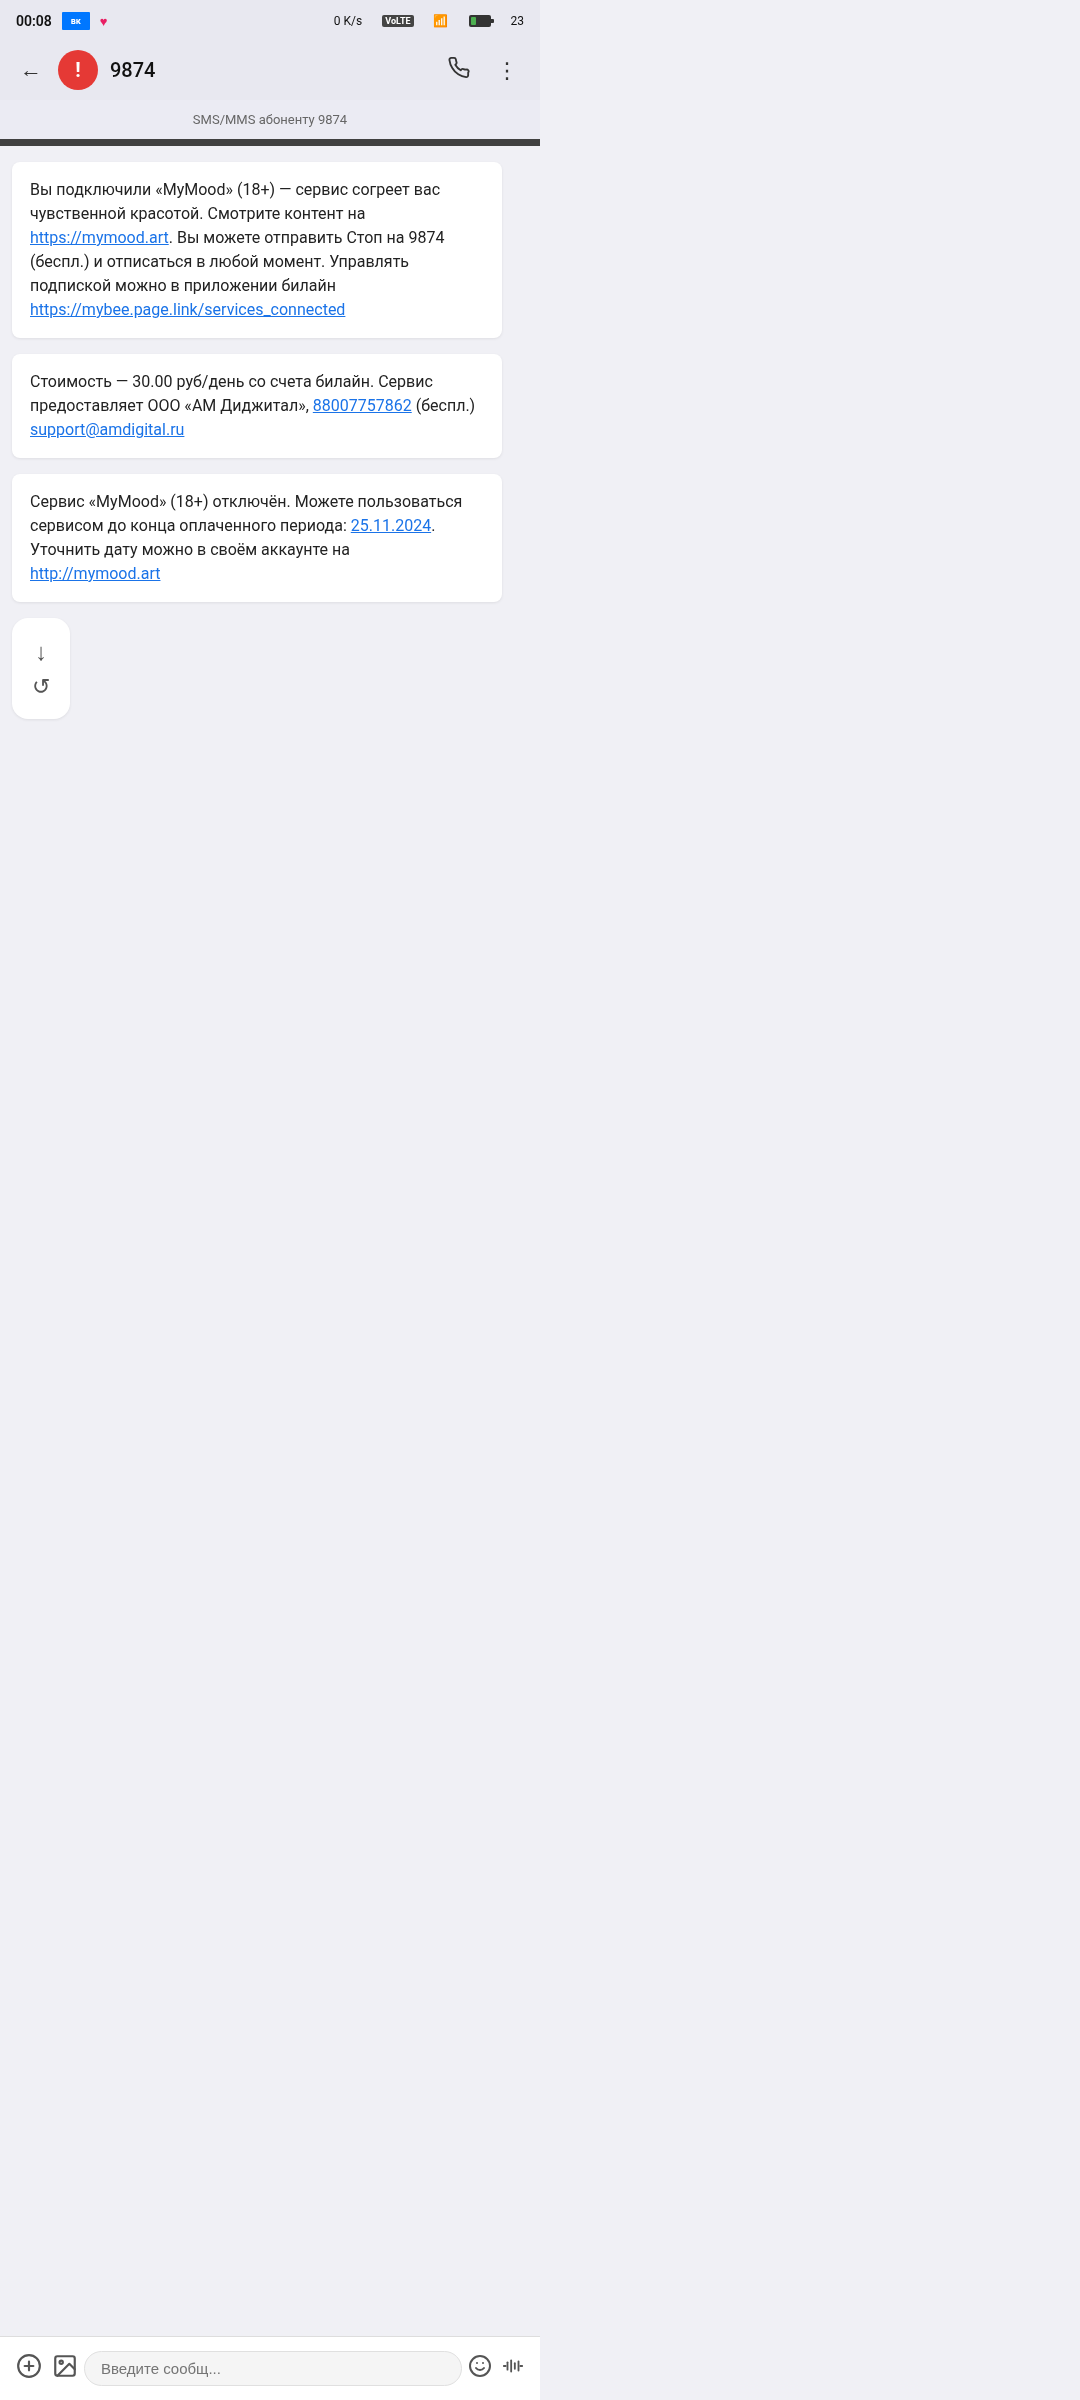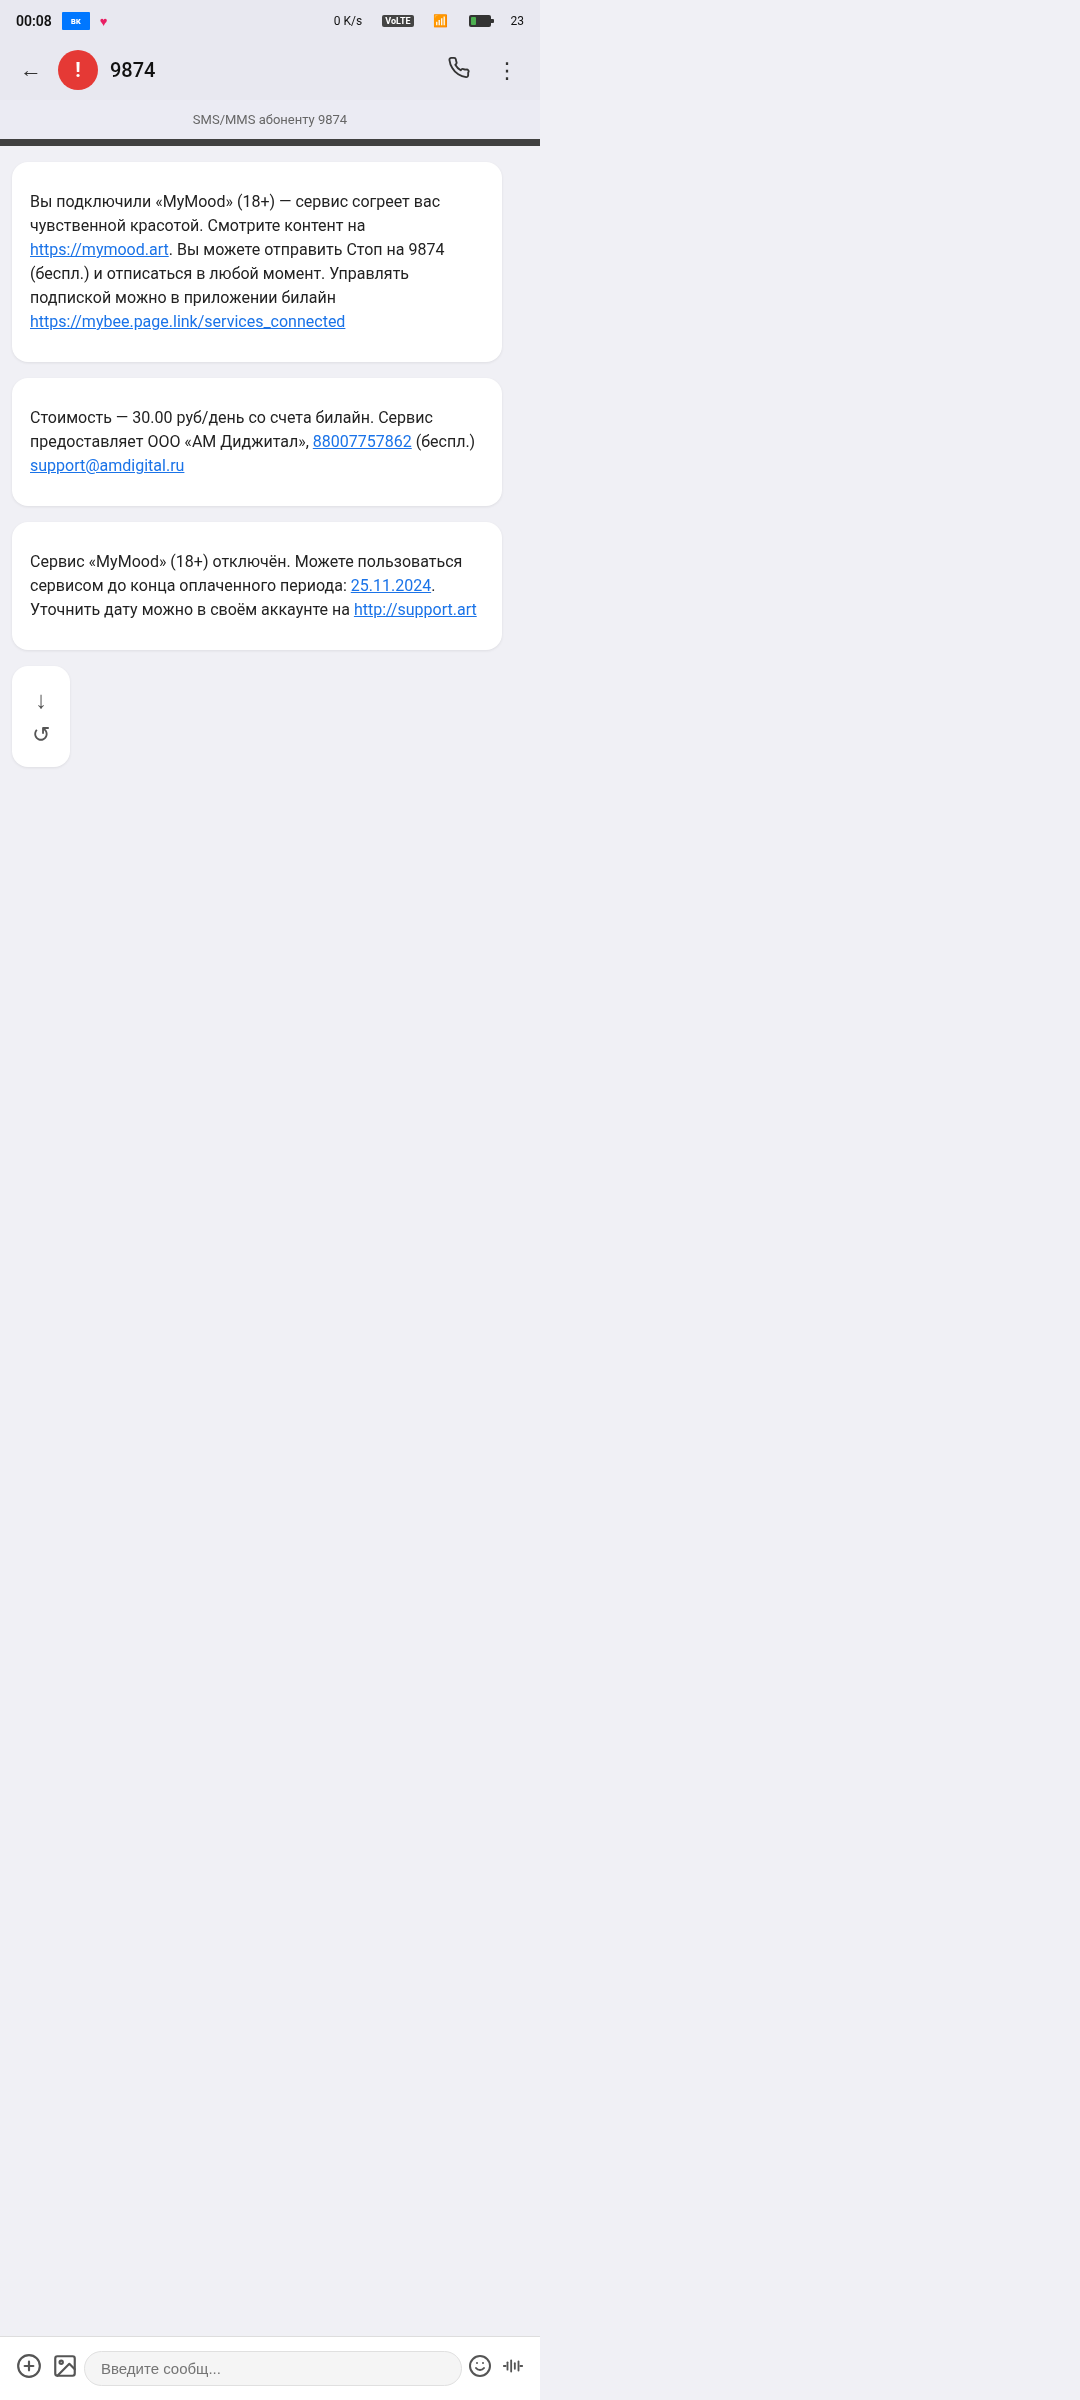--- a/index.html
+++ b/index.html
@@ -146,22 +146,22 @@
       padding: 16px 12px;
       display: flex;
       flex-direction: column;
       gap: 16px;
       background: #f0f0f5;
     }
 
     
     .message-bubble {
       background: #fff;
-      border-radius: 16px;
-      padding: 28px 18px;
+      border-radius: 8px;
+      padding: 16px 18px;
       max-width: 95%;
       align-self: flex-start;
       box-shadow: 0 1px 3px rgba(0,0,0,0.08);
       font-size: 16px;
       line-height: 1.5;
       color: #222;
     }
     .message-bubble a {
       color: #1a73e8;
       text-decoration: underline;
@@ -283,21 +283,21 @@
   </div>
 
   <div class="message-bubble">
     <span>
       Стоимость — 30.00 руб/день со счета билайн. Сервис предоставляет ООО «АМ Диджитал», <a href="#">88007757862</a> (беспл.) <a href="#">support@amdigital.ru</a>
     </span>
   </div>
 
   <div class="message-bubble">
     <span>
-      Сервис «MyMood» (18+) отключён. Можете пользоваться сервисом до конца оплаченного периода: <a href="#">25.11.2024</a>. Уточнить дату можно в своём аккаунте на <a href="#">http://support.art</a>
+      Сервис «MyMood» (18+) отключён. Можете пользоваться сервисом до конца оплаченного периода: <a href="#">25.11.2024</a>. Уточнить дату можно в своём аккаунте на <a href="#">http://mymood.art</a>
     </span>
   </div>
 
   <div class="loading-bubble">
     <span class="loading-down-arrow">↓</span>
     <span class="loading-spinner">↺</span>
   </div>
 
   <div class="bottom-spacer"></div>
 </div>

